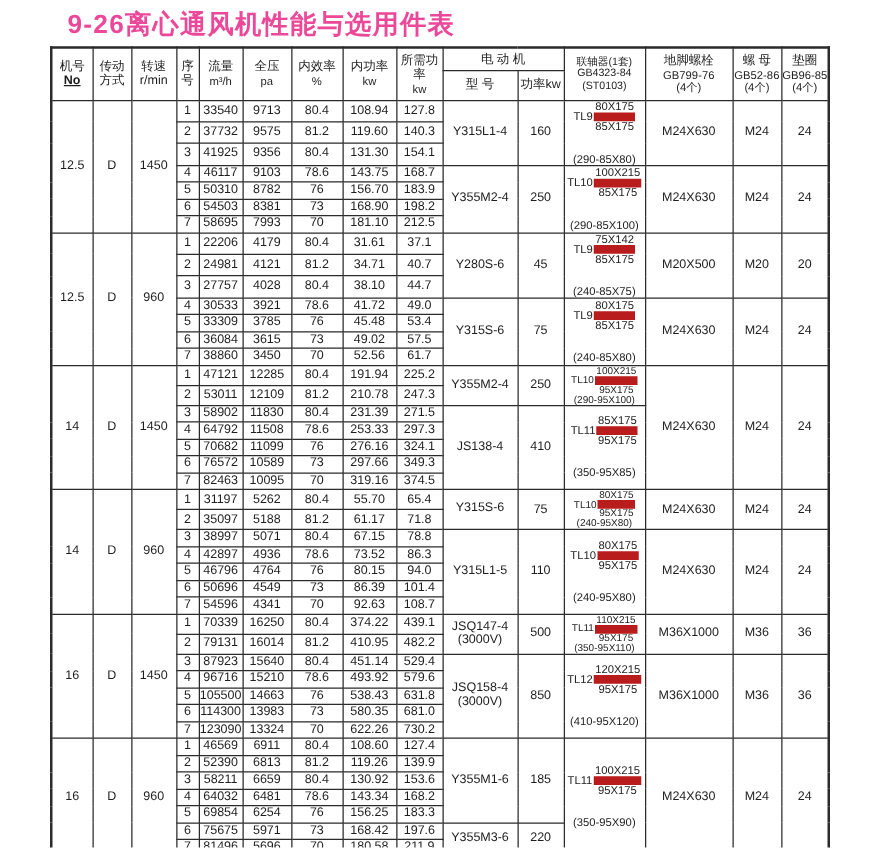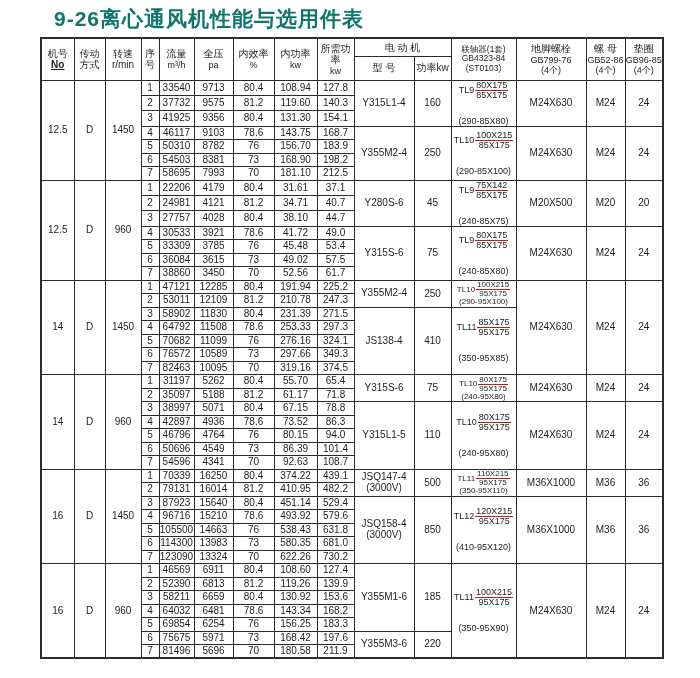--- a/index.html
+++ b/index.html
@@ -3,21 +3,21 @@
 <meta charset="utf-8">
 <style>
   * { box-sizing: border-box; }
   html,body { margin:0; padding:0; }
   body {
     width:700px; height:678px; background:#ffffff;
     font-family:"Liberation Sans", sans-serif; color:#1e1e1e;
   }
   .page-title {
     margin:5px 0 4px 54px; font-size:21px; font-weight:bold;
-    color:#0f766e; letter-spacing:1px; font-family:"Liberation Sans",sans-serif;
+    color:#ec4899; letter-spacing:1px; font-family:"Liberation Sans",sans-serif;
   }
   table.perf {
     border-collapse:collapse; table-layout:fixed;
     margin-left:40px; width:622px; border:2px solid #2b2b2b;
   }
   .perf th, .perf td {
     border:1px solid #2b2b2b; padding:0; text-align:center;
     vertical-align:middle; overflow:hidden; font-weight:normal;
   }
   thead th { font-size:10px; line-height:1.15; }
@@ -27,21 +27,21 @@
   .sub2 { font-size:8.5px; }
   .hdr-underline { text-decoration:underline;font-weight:bold; }
   tbody td { font-size:10px; height:13.5px; line-height:1; white-space:nowrap; }
   .c-mid { vertical-align:middle; }
   .model-cell div { line-height:1.05; }
   .coupling-cell { font-size:9px; line-height:1; }
   .coupling-cell.tight { font-size:8px; }
   .c-line { display:flex; align-items:center; justify-content:center; gap:1px; }
   .tl { display:inline-block; }
   .frac { display:inline-block; text-align:center; vertical-align:middle; }
-  .ftop { display:block; border-bottom:1px solid #b91c1c; padding:0 1px 0px 1px; }
+  .ftop { display:block; border-bottom:7px solid #b91c1c; padding:0 1px 0px 1px; }
   .fbot { display:block; }
   .c-note { text-align:center; line-height:1; margin-top:17px; }
   .tight .c-note { margin-top:0; }
 </style>
 </head>
 <body>
 
 <div class="page-title">9-26离心通风机性能与选用件表</div>
 
 <table class="perf">

